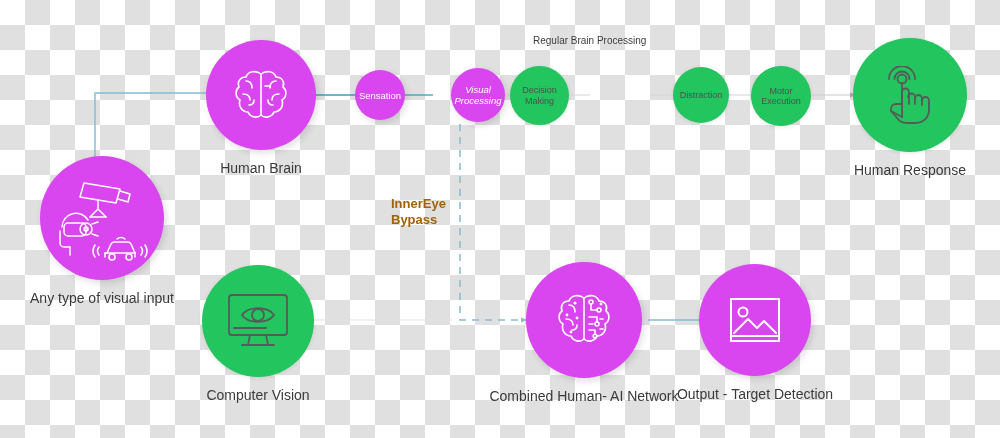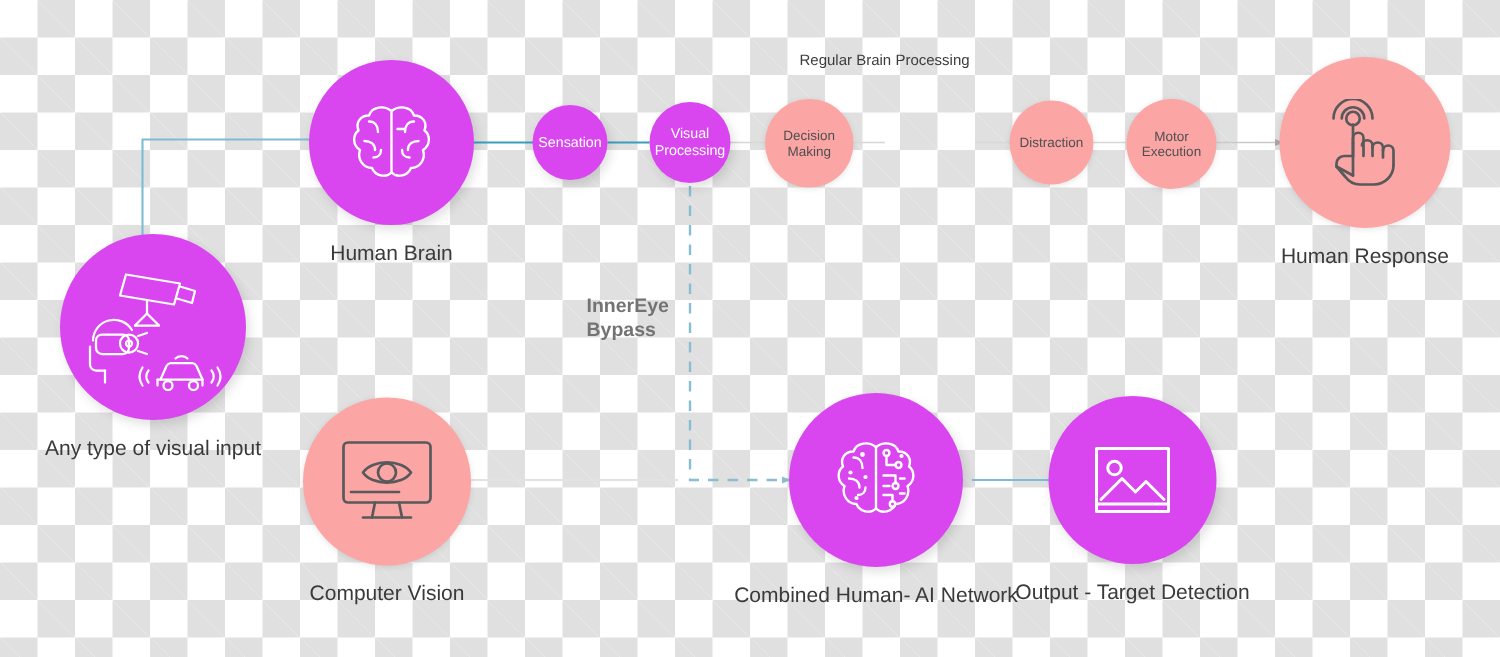--- a/index.html
+++ b/index.html
@@ -17,39 +17,39 @@
   #stage{position:relative;width:1000px;height:438px;}
 
   
   #wires{position:absolute;left:0;top:0;width:1000px;height:438px;}
 
   
   .node{position:absolute;border-radius:50%;display:flex;align-items:center;
         justify-content:center;text-align:center;box-sizing:border-box;}
   .node.teal{background:#d946ef;color:#ffffff;
         box-shadow:2px 3px 7px rgba(0,0,0,0.13);}
-  .node.white{background:#fca5a5;color:#4a4a4a;
+  .node.white{background:#22c55e;color:#4a4a4a;
         box-shadow:0 1px 4px rgba(0,0,0,0.10);}
   .node .cap{position:absolute;left:50%;transform:translateX(-50%);
         white-space:nowrap;color:#3a3a3a;font-size:14px;}
   .node.teal .cap{top:calc(100% + 10px);}
   .node.white .cap{top:calc(100% + 10px);}
 
   .pill-text{font-size:9.5px;line-height:11px;color:#ffffff;padding:0 4px;}
   .wpill-text{font-size:9px;line-height:10.5px;color:#4f4f4f;padding:0 5px;}
 
   .icon svg{display:block;}
 
   
   #rbp{position:absolute;left:533px;top:35px;font-size:10px;color:#3d3d3d;
        white-space:nowrap;}
 
   
   #bypass{position:absolute;left:391px;top:196px;font-size:13px;font-weight:bold;
-       line-height:16px;color:#737373;white-space:nowrap;}
+       line-height:16px;color:#a16207;white-space:nowrap;}
 </style>
 </head>
 <body>
 
 <div id="stage">
 
   <svg id="wires" viewBox="0 0 1000 438" xmlns="http://www.w3.org/2000/svg">
     <defs>
       <marker id="ar" markerWidth="7" markerHeight="7" refX="6" refY="3" orient="auto" markerUnits="userSpaceOnUse">
         <path d="M0,0.6 L6,3 L0,5.4 Z" fill="#8bbdd2"></path>
@@ -137,21 +137,21 @@
         <path d="M38 19 L33 19"></path>
       </svg>
     </span>
     <span class="cap">Human Brain</span>
   </div>
 
   <div class="node teal" style="left:355px;top:70px;width:50px;height:50px;">
     <span class="pill-text">Sensation</span>
   </div>
 
-  <div class="node teal" style="left:433px;top:68px;width:54px;height:54px;">
+  <div class="node teal" style="left:451px;top:68px;width:54px;height:54px;font-style:italic;">
     <span class="pill-text">
       <span>Visual</span><br>
       <span>Processing</span>
     </span>
   </div>
 
   <div class="node white" style="left:510px;top:66px;width:59px;height:59px;">
     <span class="wpill-text">
       <span>Decision</span><br>
       <span>Making</span>

